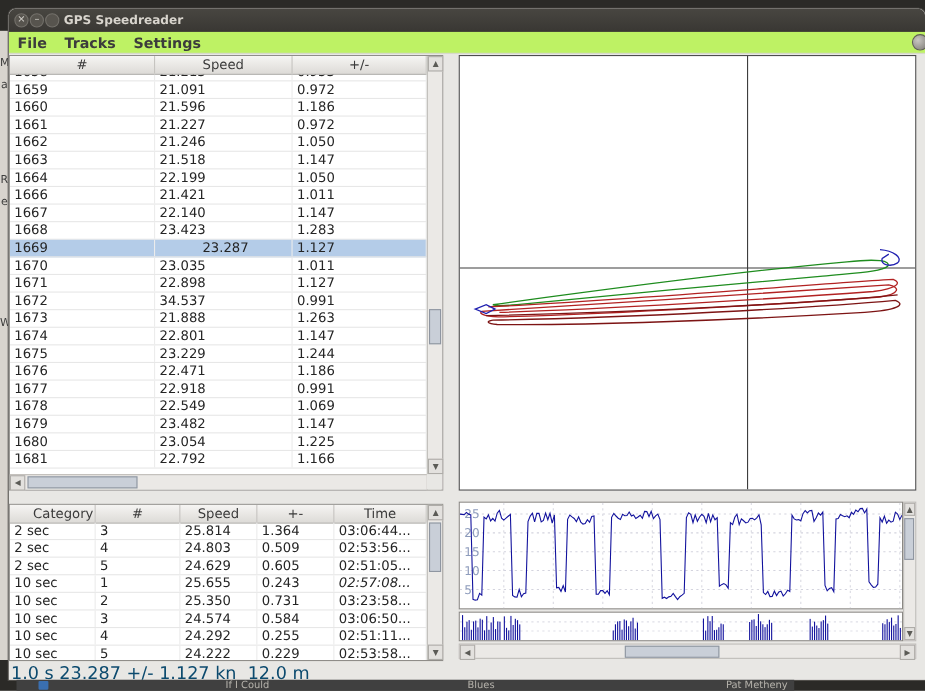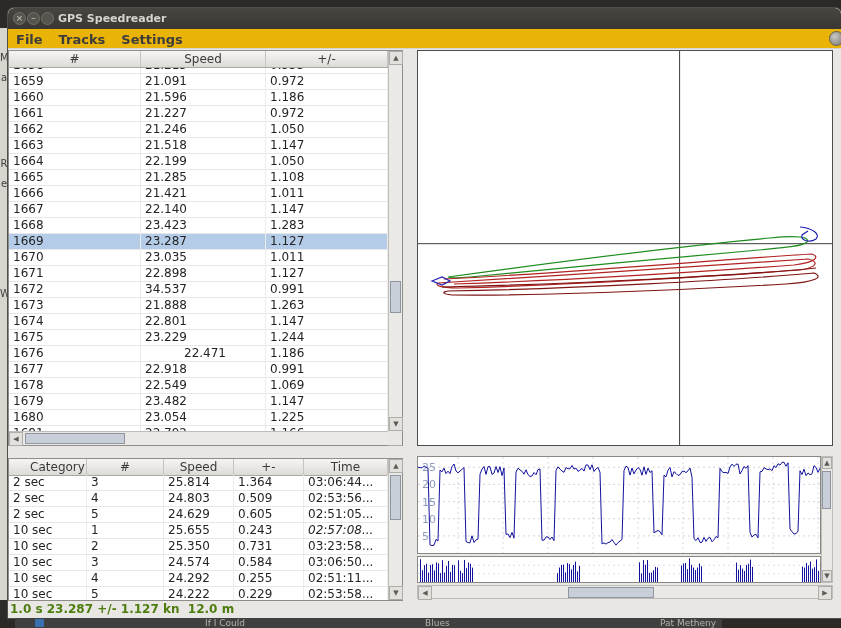--- a/index.html
+++ b/index.html
@@ -8,21 +8,21 @@
 
   .left-strip{position:absolute;left:0;top:28px;width:8px;height:572px;background:#d8d4ce;overflow:hidden}
   .edge-letter{position:absolute;left:0;width:8px;font-size:10px;color:#3d3d3d;text-align:center}
 
   .window{position:absolute;left:8px;top:8px;width:833px;height:610px;background:#e8e7e4;overflow:hidden;box-shadow:0 0 0 1px #504e4a;border-radius:6px 6px 0 0}
   .titlebar{position:absolute;left:0;top:0;width:100%;height:21px;background:linear-gradient(#484641,#393733);border-radius:6px 6px 0 0}
   .titlebar .title{position:absolute;left:50px;top:4px;font-size:11px;font-weight:bold;color:#d8d4cd}
   .winbtn{position:absolute;top:4px;width:13px;height:13px;border-radius:50%;background:#57544e;border:1px solid #73706a;color:#cfccc6;font-size:9px;line-height:11px;text-align:center}
   .btn-close{left:5px}.btn-min{left:19px}.btn-max{left:33px}
 
-  .menubar{position:absolute;left:0;top:21px;width:100%;height:20px;background:#eab308;border-bottom:1px solid #d6d4d0}
+  .menubar{position:absolute;left:0;top:21px;width:100%;height:20px;background:#bef264;border-bottom:1px solid #d6d4d0}
   .menu-item{display:inline-block;padding:2px 8px;font-size:13px;font-weight:bold;color:#3c3c3c}
   .menu-right-icon{position:absolute;right:-3px;top:2px;width:15px;height:15px;border-radius:50%;background:radial-gradient(circle at 35% 35%,#c9c7c2,#7a7772);border:1px solid #5f5d58}
 
   .content{position:absolute;left:0;top:41px;width:100%;height:569px;background:#e8e7e4}
 
   .panel{position:absolute;background:#fff;border:1px solid #8f8d89}
   .speed-panel{left:0;top:1px;width:395px;height:396px}
   .plot-panel{left:409px;top:1px;width:416px;height:396px;border-color:#4d4d4d}
   .results-panel{left:0;top:409px;width:395px;height:143px}
   .chart-main{left:409px;top:407px;width:404px;height:98px;border-color:#8a8884}
@@ -46,21 +46,21 @@
   .sb-top{top:0;left:0}.sb-bottom{bottom:0;left:0}.sb-left{left:0;top:0}.sb-right{right:0;top:0}
   .sb-thumb{position:absolute;left:1px;width:11px;background:#c9cfd8;border:1px solid #8f96a1}
   .sb-thumbh{position:absolute;top:1px;height:11px;background:#c9cfd8;border:1px solid #8f96a1}
   .corner{position:absolute;right:0;bottom:0;width:14px;height:14px;background:#e8e7e4}
 
   .chart-vscroll{position:absolute;left:813px;top:407px;width:12px;height:127px;background:#ebe9e6;border:1px solid #bfbdb9}
   .chart-vscroll .sb-btn{width:10px;height:12px;line-height:10px}
   .chart-vscroll .sb-thumb{left:0px;width:9px}
   .chart-hscroll{position:absolute;left:409px;top:536px;width:416px;height:14px;background:#ebe9e6;border:1px solid #bfbdb9}
 
-  .statusbar{position:absolute;left:2px;top:553px;font-size:12px;font-weight:bold;color:#4d7c0f;white-space:pre}
+  .statusbar{position:absolute;left:2px;top:553px;font-size:16px;font-weight:normal;color:#0c4a6e;white-space:pre}
 
   .taskbar{position:absolute;left:15px;top:618px;width:707px;height:10px;background:#404040;overflow:hidden}
   .taskbar .tb{position:absolute;top:0;font-size:9px;color:#b5b2ab;white-space:nowrap}
   .t1{left:190px}.t2{left:410px}.t3{left:645px}
   .music-icon{position:absolute;left:20px;top:1px;width:9px;height:8px;background:#3a6fb0;border-radius:1px}
 </style>
 </head>
 <body>
 
 <div class="left-strip" id="left-strip">
@@ -124,42 +124,37 @@
               <div class="tcell" style="width: 132px;">1663</div>
               <div class="tcell" style="width: 125px;">21.518</div>
               <div class="tcell" style="width: 122px;">1.147</div>
             </div>
             <div class="trow">
               <div class="tcell" style="width: 132px;">1664</div>
               <div class="tcell" style="width: 125px;">22.199</div>
               <div class="tcell" style="width: 122px;">1.050</div>
             </div>
             <div class="trow">
-              <div class="tcell" style="width: 132px;">1665</div>
-              <div class="tcell" style="width: 125px;">21.285</div>
-              <div class="tcell" style="width: 122px;">1.108</div>
-            </div>
-            <div class="trow">
               <div class="tcell" style="width: 132px;">1666</div>
               <div class="tcell" style="width: 125px;">21.421</div>
               <div class="tcell" style="width: 122px;">1.011</div>
             </div>
             <div class="trow">
               <div class="tcell" style="width: 132px;">1667</div>
               <div class="tcell" style="width: 125px;">22.140</div>
               <div class="tcell" style="width: 122px;">1.147</div>
             </div>
             <div class="trow">
               <div class="tcell" style="width: 132px;">1668</div>
               <div class="tcell" style="width: 125px;">23.423</div>
               <div class="tcell" style="width: 122px;">1.283</div>
             </div>
             <div class="trow selected">
               <div class="tcell" style="width: 132px;">1669</div>
-              <div class="tcell" style="width: 125px;">23.287</div>
+              <div class="tcell" style="width: 125px; text-align: center;">23.287</div>
               <div class="tcell" style="width: 122px;">1.127</div>
             </div>
             <div class="trow">
               <div class="tcell" style="width: 132px;">1670</div>
               <div class="tcell" style="width: 125px;">23.035</div>
               <div class="tcell" style="width: 122px;">1.011</div>
             </div>
             <div class="trow">
               <div class="tcell" style="width: 132px;">1671</div>
               <div class="tcell" style="width: 125px;">22.898</div>
@@ -180,21 +175,21 @@
               <div class="tcell" style="width: 125px;">22.801</div>
               <div class="tcell" style="width: 122px;">1.147</div>
             </div>
             <div class="trow">
               <div class="tcell" style="width: 132px;">1675</div>
               <div class="tcell" style="width: 125px;">23.229</div>
               <div class="tcell" style="width: 122px;">1.244</div>
             </div>
             <div class="trow">
               <div class="tcell" style="width: 132px;">1676</div>
-              <div class="tcell" style="width: 125px; text-align: center;">22.471</div>
+              <div class="tcell" style="width: 125px;">22.471</div>
               <div class="tcell" style="width: 122px;">1.186</div>
             </div>
             <div class="trow">
               <div class="tcell" style="width: 132px;">1677</div>
               <div class="tcell" style="width: 125px;">22.918</div>
               <div class="tcell" style="width: 122px;">0.991</div>
             </div>
             <div class="trow">
               <div class="tcell" style="width: 132px;">1678</div>
               <div class="tcell" style="width: 125px;">22.549</div>

